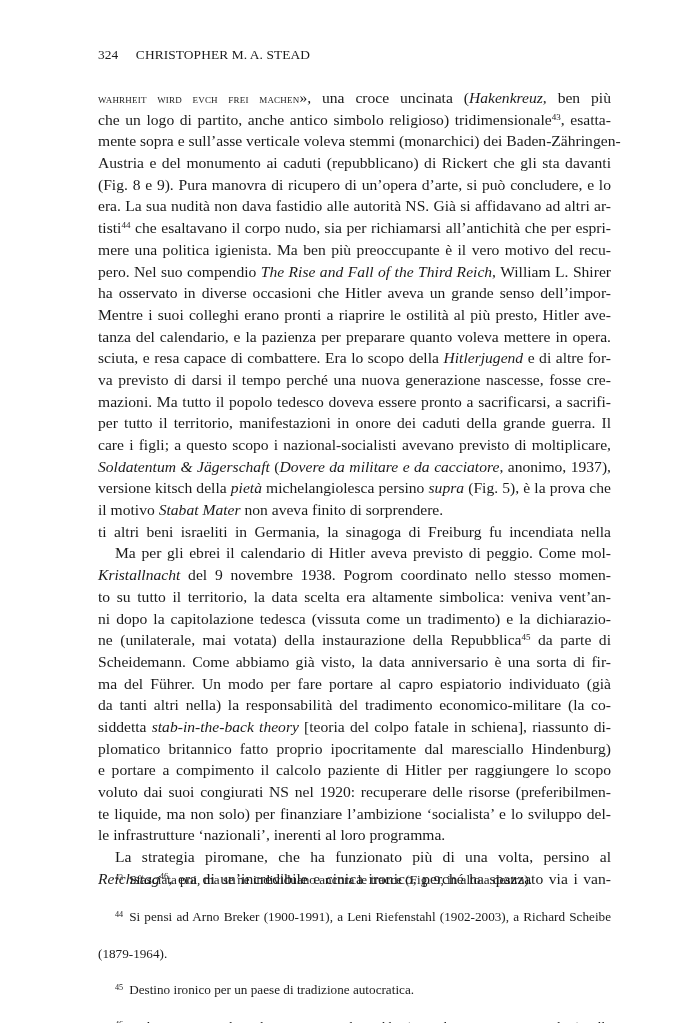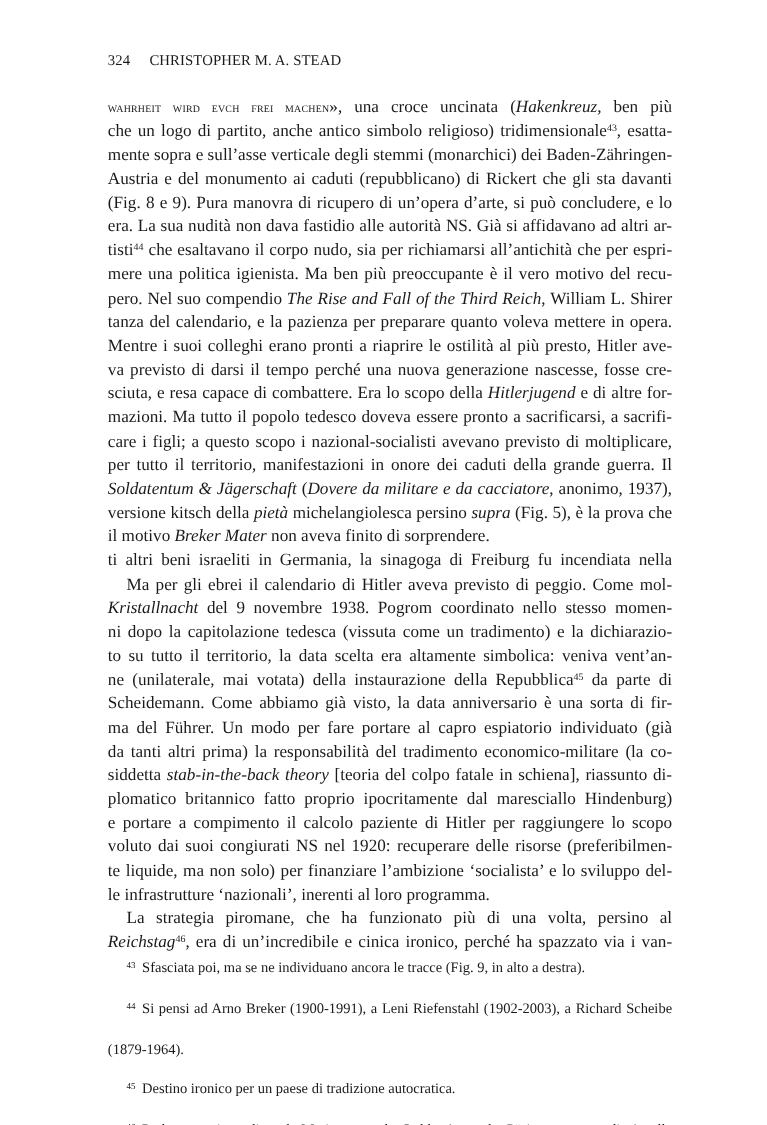--- a/index.html
+++ b/index.html
@@ -24,46 +24,47 @@
 <body>
 
 <div class="running-head">
   <span class="pg">324</span>
   <span>CHRISTOPHER M. A. STEAD</span>
 </div>
 
 <div class="body-text" id="body-text">
     <div class="line"><span class="sc">Wahrheit wird evch frei machen</span><span>», una croce uncinata (</span><i>Hakenkreuz,</i><span> ben più</span></div>
     <div class="line"><span>che un logo di partito, anche antico simbolo religioso) tridimensionale</span><sup>43</sup><span>, esatta-</span></div>
-    <div class="line"><span>mente sopra e sull’asse verticale degli stemmi (monarchici) dei Baden-Zähringen-</span></div>
+    <div class="line"><span>mente sopra e sull’asse verticale voleva stemmi (monarchici) dei Baden-Zähringen-</span></div>
     <div class="line"><span>Austria e del monumento ai caduti (repubblicano) di Rickert che gli sta davanti</span></div>
     <div class="line"><span>(Fig. 8 e 9). Pura manovra di ricupero di un’opera d’arte, si può concludere, e lo</span></div>
     <div class="line"><span>era. La sua nudità non dava fastidio alle autorità NS. Già si affidavano ad altri ar-</span></div>
     <div class="line"><span>tisti</span><sup>44</sup><span> che esaltavano il corpo nudo, sia per richiamarsi all’antichità che per espri-</span></div>
     <div class="line"><span>mere una politica igienista. Ma ben più preoccupante è il vero motivo del recu-</span></div>
     <div class="line"><span>pero. Nel suo compendio </span><i>The Rise and Fall of the Third Reich</i><span>, William L. Shirer</span></div>
+    <div class="line"><span>ha osservato in diverse occasioni che Hitler aveva un grande senso dell’impor-</span></div>
+    <div class="line"><span>Mentre i suoi colleghi erano pronti a riaprire le ostilità al più presto, Hitler ave-</span></div>
     <div class="line"><span>tanza del calendario, e la pazienza per preparare quanto voleva mettere in opera.</span></div>
-    <div class="line"><span>Mentre i suoi colleghi erano pronti a riaprire le ostilità al più presto, Hitler ave-</span></div>
+    <div class="line"><span>sciuta, e resa capace di combattere. Era lo scopo della </span><i>Hitlerjugend</i><span> e di altre for-</span></div>
     <div class="line"><span>va previsto di darsi il tempo perché una nuova generazione nascesse, fosse cre-</span></div>
-    <div class="line"><span>sciuta, e resa capace di combattere. Era lo scopo della </span><i>Hitlerjugend</i><span> e di altre for-</span></div>
     <div class="line"><span>mazioni. Ma tutto il popolo tedesco doveva essere pronto a sacrificarsi, a sacrifi-</span></div>
+    <div class="line"><span>per tutto il territorio, manifestazioni in onore dei caduti della grande guerra. Il</span></div>
     <div class="line"><span>care i figli; a questo scopo i nazional-socialisti avevano previsto di moltiplicare,</span></div>
-    <div class="line"><span>per tutto il territorio, manifestazioni in onore dei caduti della grande guerra. Il</span></div>
     <div class="line"><i>Soldatentum &amp; Jägerschaft</i><span> (</span><i>Dovere da militare e da cacciatore</i><span>, anonimo, 1937),</span></div>
     <div class="line"><span>versione kitsch della </span><i>pietà</i><span> michelangiolesca persino </span><i>supra</i><span> (Fig. 5), è la prova che</span></div>
-    <div class="line last"><span>il motivo </span><i>Breker Mater</i><span> non aveva finito di sorprendere.</span></div>
+    <div class="line last"><span>il motivo </span><i>Stabat Mater</i><span> non aveva finito di sorprendere.</span></div>
     <div class="line"><span>ti altri beni israeliti in Germania, la sinagoga di Freiburg fu incendiata nella</span></div>
     <div class="line indent"><span>Ma per gli ebrei il calendario di Hitler aveva previsto di peggio. Come mol-</span></div>
     <div class="line"><i>Kristallnacht</i><span> del 9 novembre 1938. Pogrom coordinato nello stesso momen-</span></div>
+    <div class="line"><span>to su tutto il territorio, la data scelta era altamente simbolica: veniva vent’an-</span></div>
     <div class="line"><span>ni dopo la capitolazione tedesca (vissuta come un tradimento) e la dichiarazio-</span></div>
-    <div class="line"><span>to su tutto il territorio, la data scelta era altamente simbolica: veniva vent’an-</span></div>
     <div class="line"><span>ne (unilaterale, mai votata) della instaurazione della Repubblica</span><sup>45</sup><span> da parte di</span></div>
     <div class="line"><span>Scheidemann. Come abbiamo già visto, la data anniversario è una sorta di fir-</span></div>
     <div class="line"><span>ma del Führer. Un modo per fare portare al capro espiatorio individuato (già</span></div>
-    <div class="line"><span>da tanti altri prima) la responsabilità del tradimento economico-militare (la co-</span></div>
+    <div class="line"><span>da tanti altri nella) la responsabilità del tradimento economico-militare (la co-</span></div>
     <div class="line"><span>siddetta </span><i>stab-in-the-back theory</i><span> [teoria del colpo fatale in schiena], riassunto di-</span></div>
     <div class="line"><span>plomatico britannico fatto proprio ipocritamente dal maresciallo Hindenburg)</span></div>
     <div class="line"><span>e portare a compimento il calcolo paziente di Hitler per raggiungere lo scopo</span></div>
     <div class="line"><span>voluto dai suoi congiurati NS nel 1920: recuperare delle risorse (preferibilmen-</span></div>
     <div class="line"><span>te liquide, ma non solo) per finanziare l’ambizione ‘socialista’ e lo sviluppo del-</span></div>
     <div class="line last"><span>le infrastrutture ‘nazionali’, inerenti al loro programma.</span></div>
     <div class="line indent"><span>La strategia piromane, che ha funzionato più di una volta, persino al</span></div>
     <div class="line"><i>Reichstag</i><sup>46</sup><span>, era di un’incredibile e cinica ironico, perché ha spazzato via i van-</span></div>
   </div>
 

